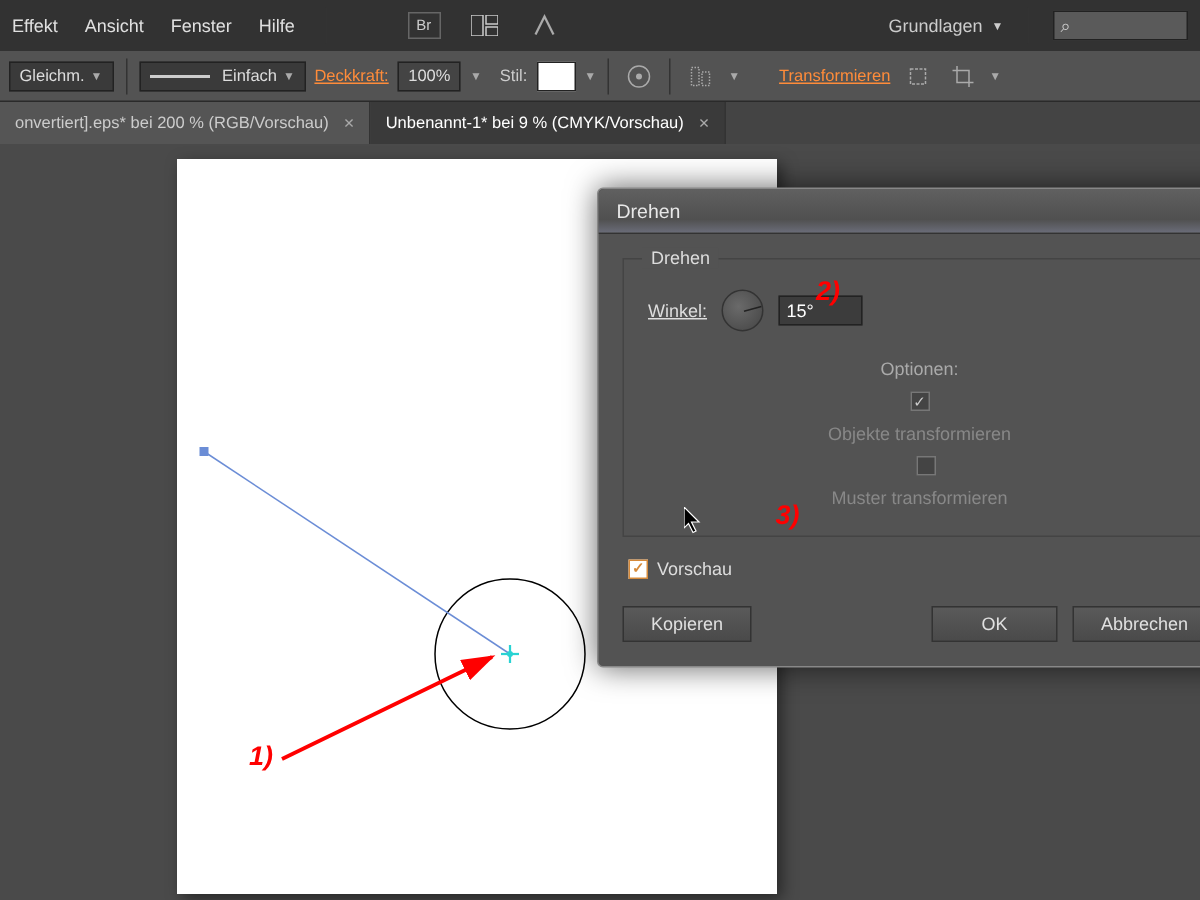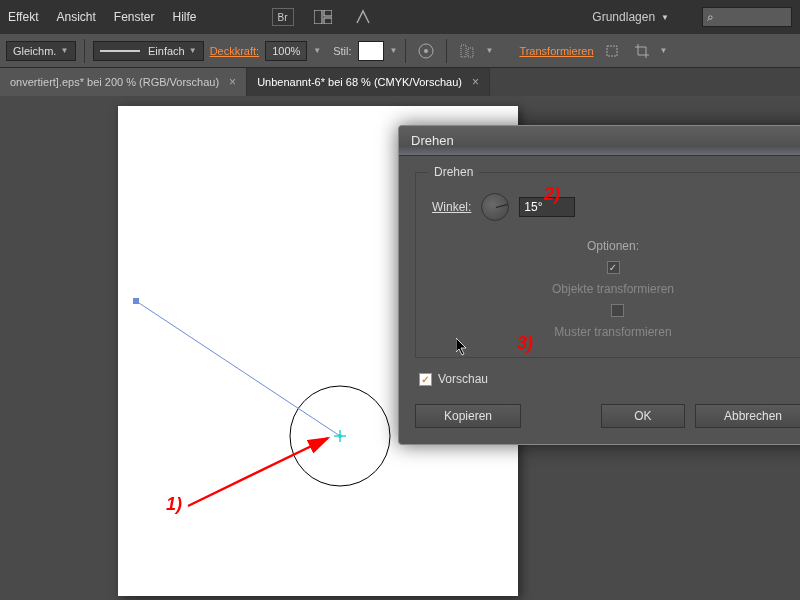--- a/index.html
+++ b/index.html
@@ -41,21 +41,21 @@
   .angle-input { background: #3c3c3c; border: 1px solid #222; width: 56px; height: 20px; display: flex; align-items: center; padding: 0 4px; }
   .angle-input input { background: transparent; border: none; color: #fff; width: 100%; font-size: 12px; outline: none; }
   .opts-row { display: flex; align-items: center; gap: 8px; color: #aaa; font-size: 12px; flex-direction: column; }
   .cb { width: 13px; height: 13px; border: 1px solid #777; display: inline-flex; align-items: center; justify-content: center; background: #444; }
   .cb.checked::after { content: "✓"; color: #ccc; font-size: 10px; }
   .cb.orange { border-color: #d68a3a; background: #fff; }
   .cb.orange.checked::after { color: #d68a3a; font-weight: bold; }
   .preview-row { display: flex; align-items: center; gap: 6px; color: #ddd; font-size: 12px; margin: 2px 0 18px 4px; }
   .btn-row { display: flex; gap: 10px; justify-content: flex-start; }
   .btn-row .spacer2 { flex: 1; }
-  .btn { background: linear-gradient(#5a5a5a,#4a4a4a); border: 1px solid #333; color: #e0e0e0; height: 24px; padding: 0 28px; font-size: 12px; display: flex; align-items: center; justify-content: center; min-width: 84px; }
+  .btn { background: linear-gradient(#5a5a5a,#4a4a4a); border: 1px solid #333; color: #e0e0e0; height: 24px; padding: 0 18px; font-size: 12px; display: flex; align-items: center; justify-content: center; min-width: 84px; }
   
   .anno { position: absolute; color: #ff0000; font-size: 18px; font-weight: bold; font-style: italic; pointer-events: none; }
   .cursor { position: absolute; width: 14px; height: 20px; }
 </style>
 </head>
 <body>
 
 <div class="menubar">
   <span class="menu-item">Effekt</span>
   <span class="menu-item">Ansicht</span>
@@ -135,21 +135,21 @@
   </div>
   <span class="chev" style="font-size:8px;color:#aaa;">▼</span>
 </div>
 
 <div class="tabbar">
   <div class="tab">
     <span>onvertiert].eps* bei 200 % (RGB/Vorschau)</span>
     <span class="tab-close">×</span>
   </div>
   <div class="tab active">
-    <span>Unbenannt-6* bei 68 % (CMYK/Vorschau)</span>
+    <span>Unbenannt-1* bei 9 % (CMYK/Vorschau)</span>
     <span class="tab-close">×</span>
   </div>
 </div>
 
 <div class="canvas-area">
   <div class="artboard">
     <svg width="400" height="490" style="position:absolute;top:0;left:0;">
 
       <circle cx="222" cy="330" r="50" fill="none" stroke="#000" stroke-width="1"></circle>
 

